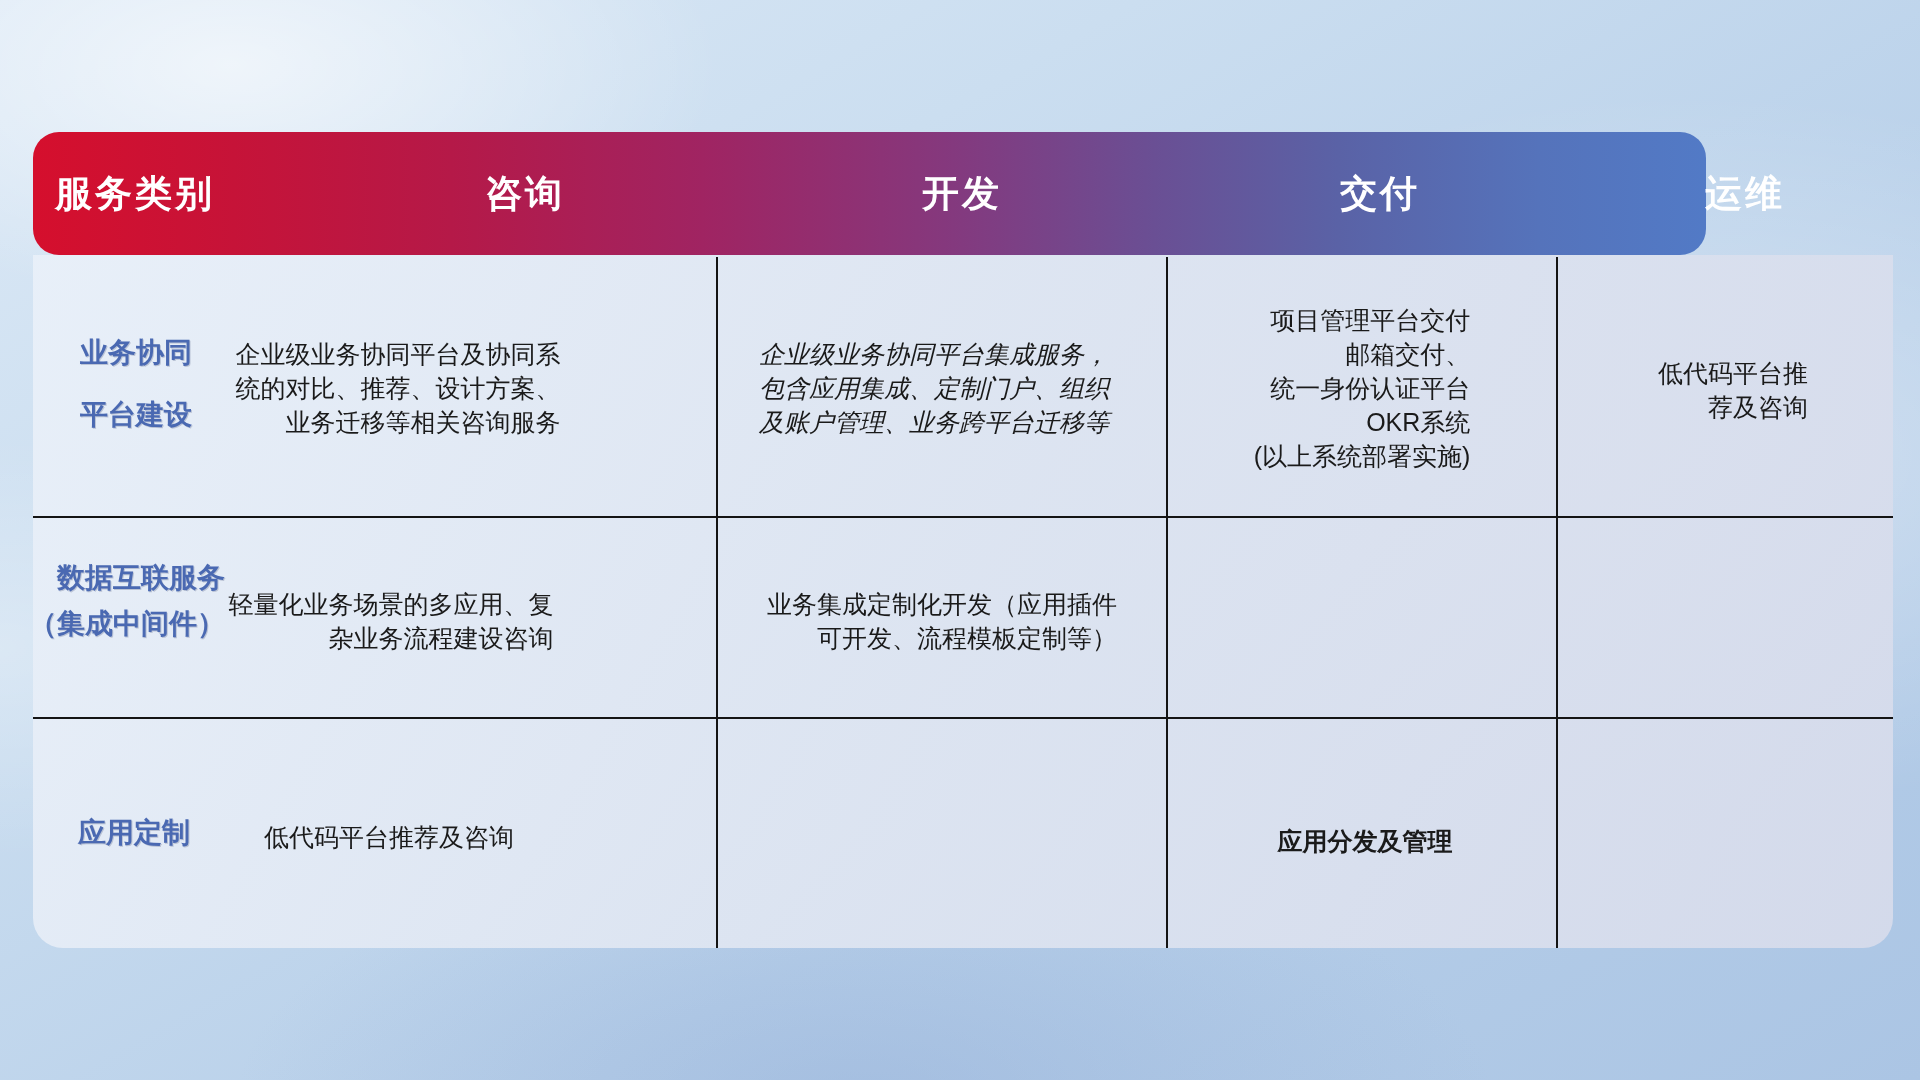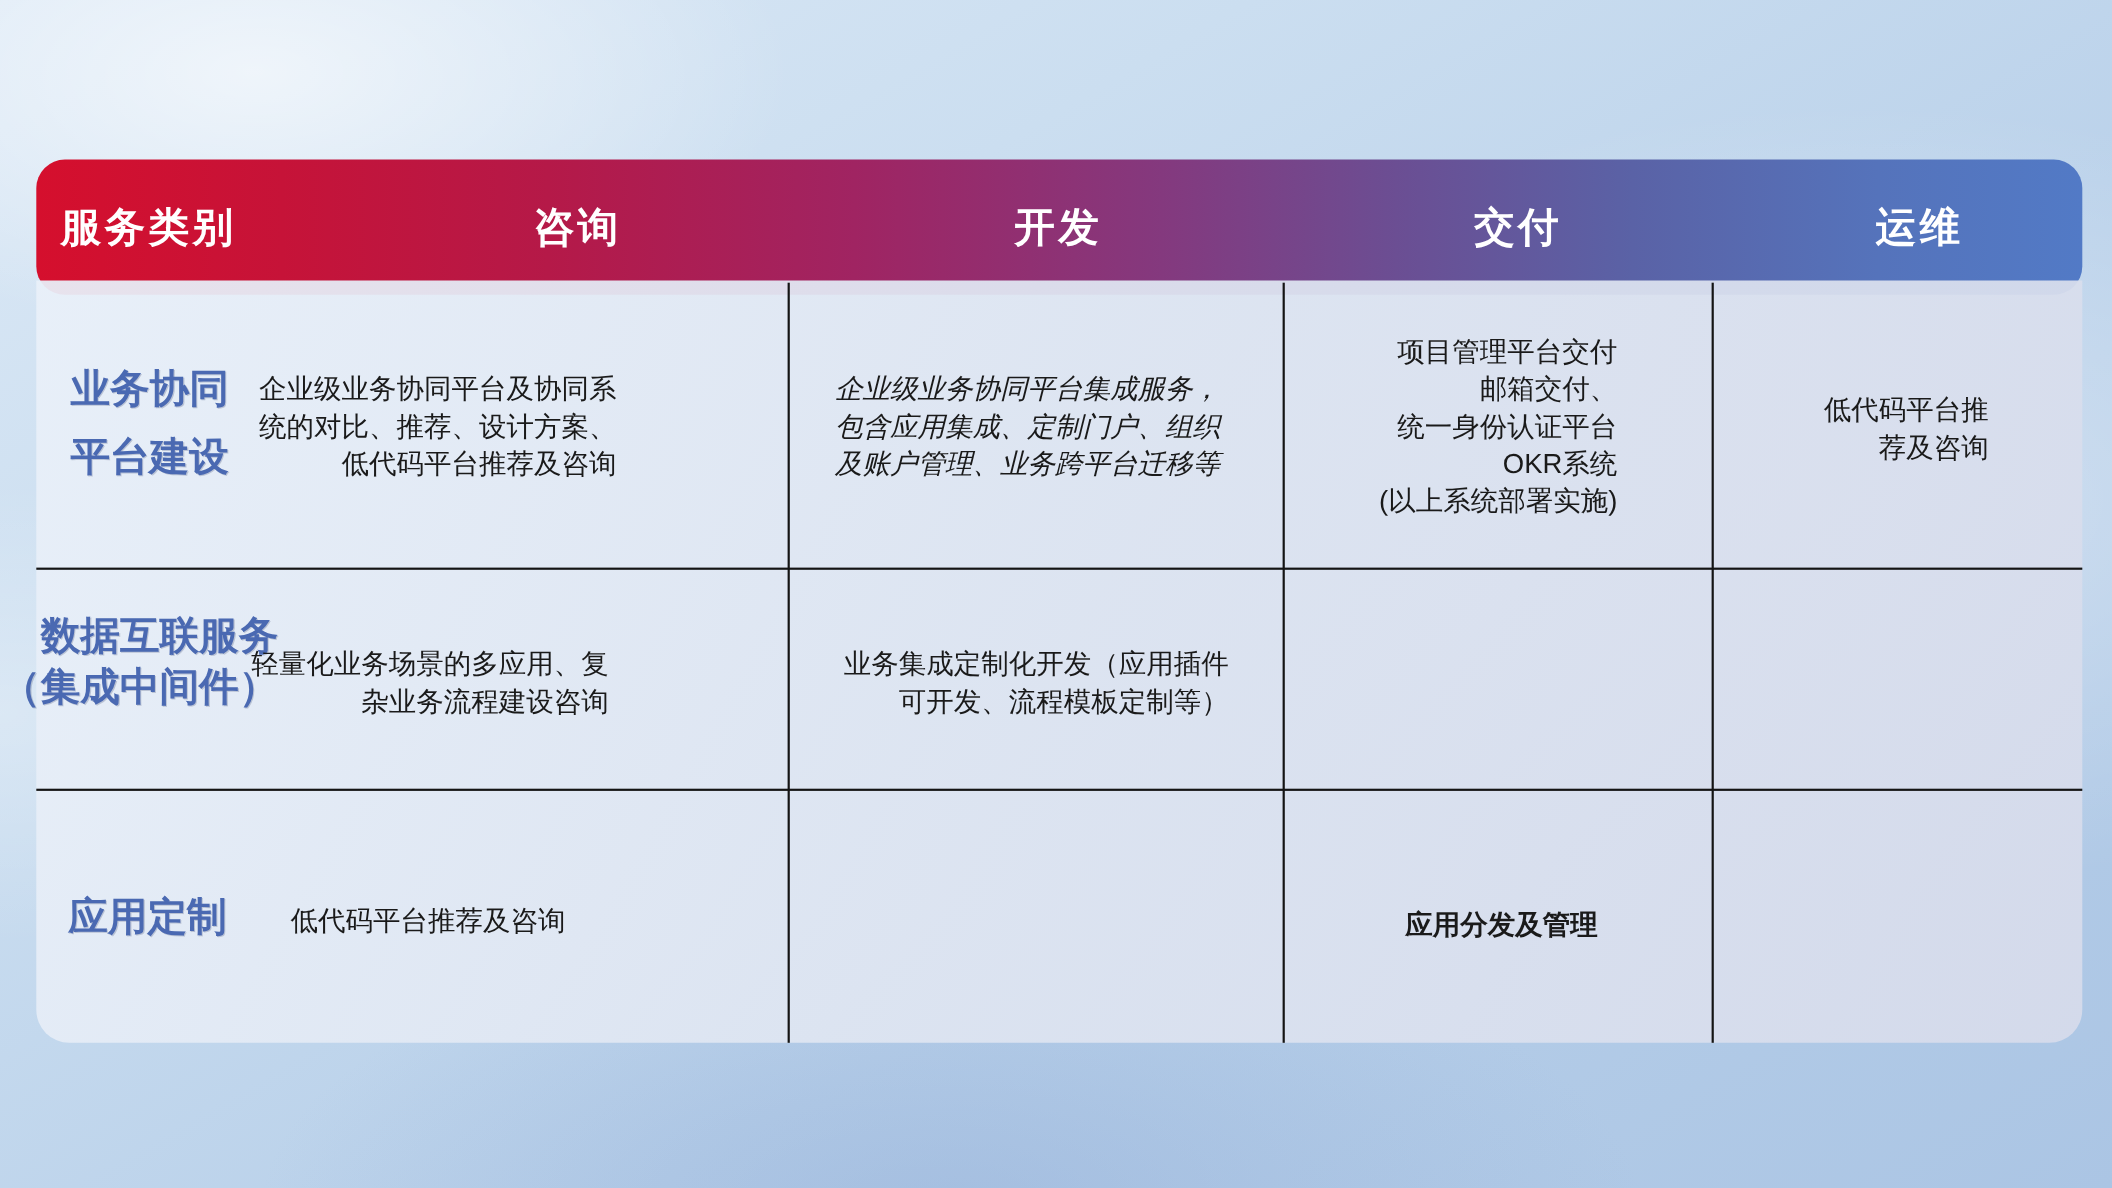--- a/index.html
+++ b/index.html
@@ -14,26 +14,25 @@
     background:
       radial-gradient(ellipse 700px 340px at 12% 6%, rgba(255,255,255,0.60), rgba(255,255,255,0) 70%),
       radial-gradient(ellipse 900px 500px at 88% 42%, rgba(255,255,255,0.38), rgba(255,255,255,0) 72%),
       radial-gradient(ellipse 900px 380px at 45% 102%, rgba(140,168,212,0.40), rgba(140,168,212,0) 70%),
       radial-gradient(ellipse 500px 300px at 0% 60%, rgba(255,255,255,0.30), rgba(255,255,255,0) 70%),
       linear-gradient(150deg,#dce9f6 0%, #cbdef0 30%, #b7cfe9 65%, #abc5e4 100%);
   }
 
   
   .tbl-header{
-    position:absolute;left:33px;top:132px;width:1860px;height:123px;
+    position:absolute;left:33px;top:132px;width:1673px;height:123px;
     border-radius:26px;
     background:linear-gradient(90deg,
       #d50f2d 0%, #c61338 12%, #b51948 25%, #a02462 40%,
       #84397e 55%, #6a4f94 67%, #5a62a6 78%, #5573bb 90%, #527ac6 100%);
-    margin-top:13px;
   }
   .hcell{
     position:absolute;top:50%;transform:translate(-50%,-50%);
     color:#ffffff;font-size:37px;font-weight:bold;letter-spacing:3px;
     white-space:nowrap;
   }
   .h1{left:102px;}  
   .h2{left:492px;}
   .h3{left:929px;}
   .h4{left:1347px;}
@@ -51,21 +50,21 @@
   .hline{position:absolute;left:0;right:0;height:2px;background:#141414;}
   .hl1{top:261px;} .hl2{top:462px;}
 
   
   .cell{
     position:absolute;transform:translate(-50%,-50%);
     text-align:right;white-space:pre-line;
     font-size:25px;line-height:34px;color:#1a1a1a;
   }
   .cat{
-    font-weight:bold;color:#4a69b2;font-size:36px;line-height:46px;
+    font-weight:bold;color:#4a69b2;font-size:28px;line-height:46px;
     text-shadow:1px 1px 0 rgba(60,70,110,0.25);
   }
   .cat-r1{line-height:62px;}
 
   
   .p-r1c1{left:103px;top:129px;}
   .p-r1c2{left:365px;top:133px;}
   .p-r1c3{left:901px;top:133px;font-style:italic;}
   .p-r1c4{left:1329px;top:133px;}
   .p-r1c5{left:1690px;top:135px;}
@@ -99,21 +98,21 @@
     <div class="vline v1"></div>
     <div class="vline v2"></div>
     <div class="vline v3"></div>
     <div class="hline hl1"></div>
     <div class="hline hl2"></div>
 
     <div class="cell cat cat-r1 p-r1c1">业务协同
 平台建设</div>
     <div class="cell p-r1c2">企业级业务协同平台及协同系
 统的对比、推荐、设计方案、
-低代码平台推荐及咨询</div>
+业务迁移等相关咨询服务</div>
     <div class="cell p-r1c3">企业级业务协同平台集成服务，
 包含应用集成、定制门户、组织
 及账户管理、业务跨平台迁移等</div>
     <div class="cell p-r1c4">项目管理平台交付
 邮箱交付、
 统一身份认证平台
 OKR系统
 (以上系统部署实施)</div>
     <div class="cell p-r1c5">低代码平台推荐及咨询</div>
 

